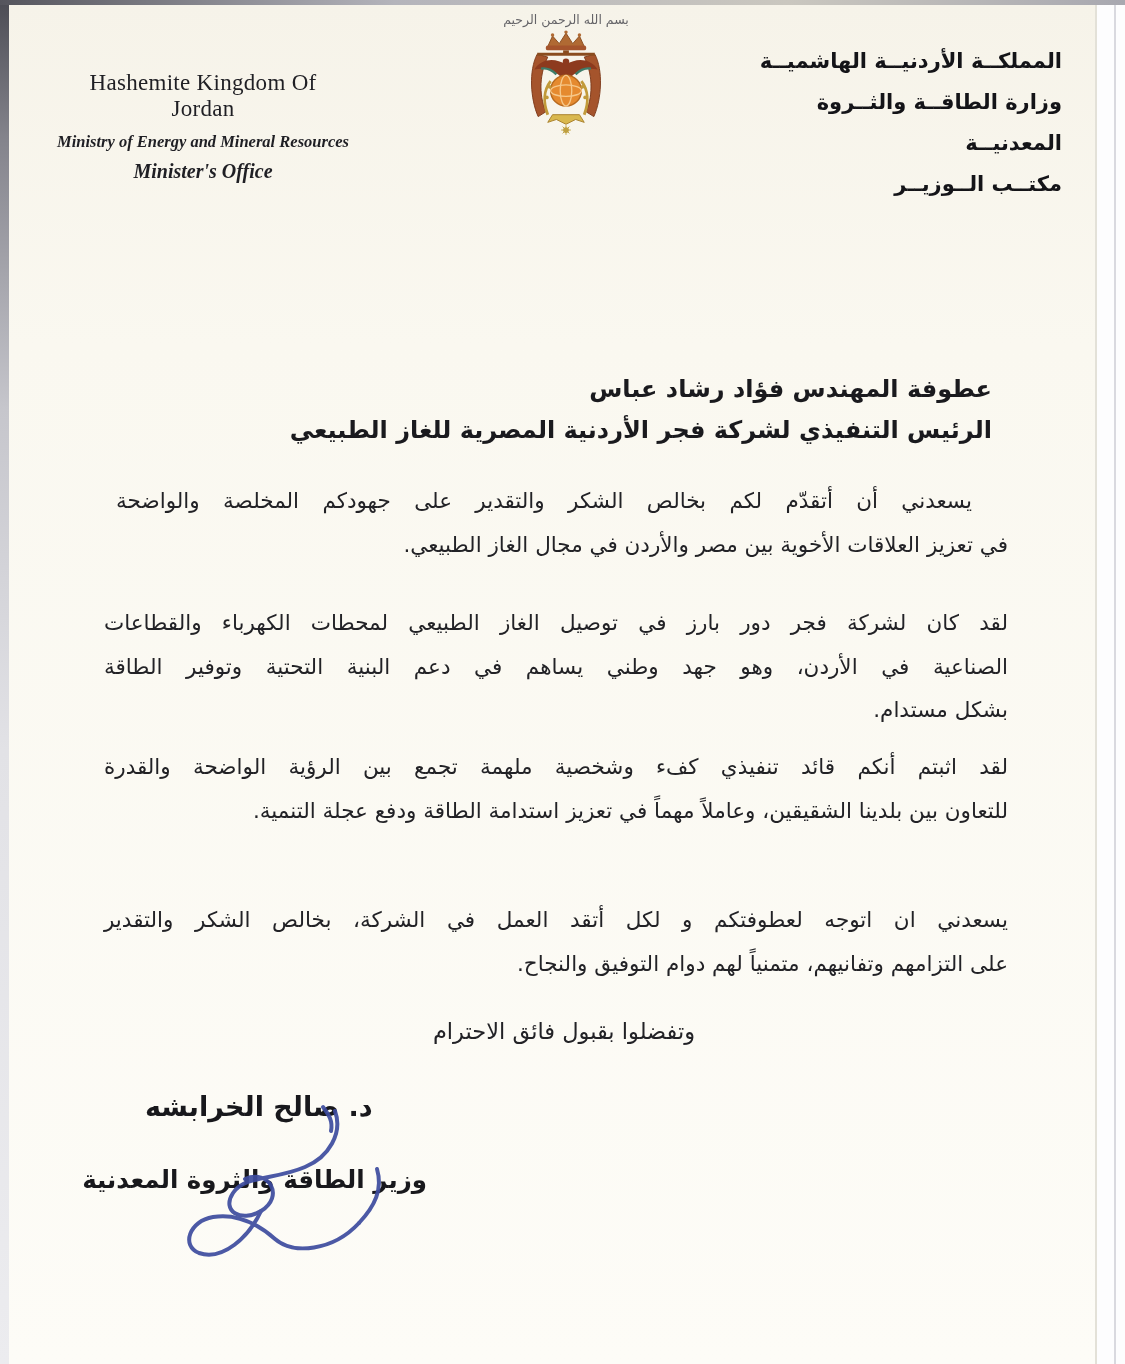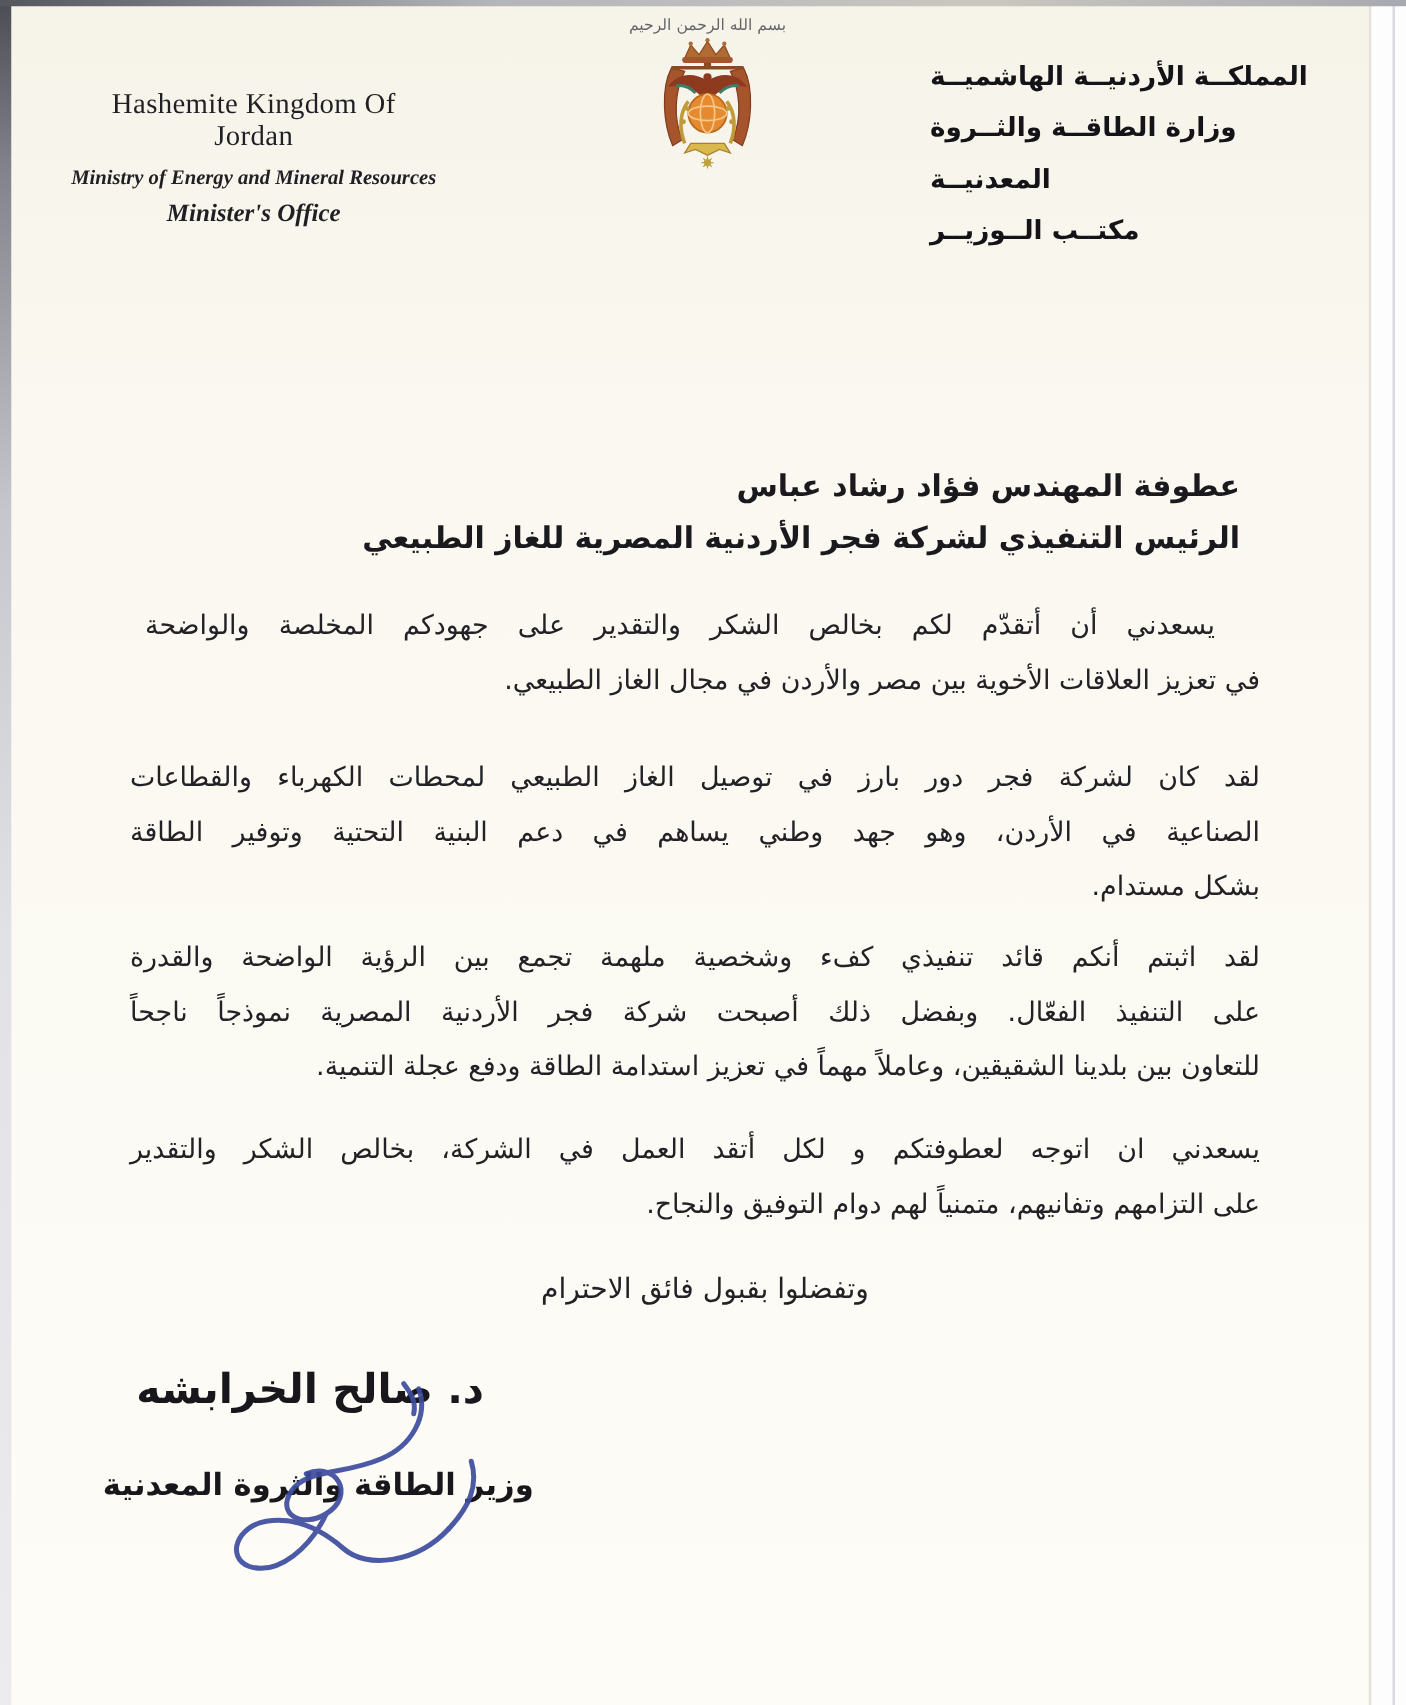--- a/index.html
+++ b/index.html
@@ -21,39 +21,39 @@
   }
   
   .lh-en{position:absolute;left:46px;top:28px;width:296px;text-align:center;
     color:#1f1f24;font-family:"Liberation Serif","DejaVu Serif",serif;}
   .lh-en .l1{font-size:23px;letter-spacing:.3px;margin-top:37px;}
   .lh-en .l2{font-size:16.5px;font-style:italic;font-weight:bold;margin-top:10px;}
   .lh-en .l3{font-size:20px;font-style:italic;font-weight:bold;margin-top:8px;}
   .lh-center{position:absolute;left:432px;top:7px;width:250px;text-align:center;}
   .bismillah{font-size:12.5px;color:#4c4c52;opacity:.85;direction:rtl;}
   .emblem{margin-top:3px;}
-  .lh-ar{position:absolute;right:34px;top:36px;width:318px;text-align:left;direction:rtl;
+  .lh-ar{position:absolute;right:34px;top:36px;width:318px;text-align:right;direction:rtl;
     font-weight:bold;font-size:21px;line-height:41px;color:#141418;}
   
   .content{position:absolute;left:95px;right:88px;top:0;height:100%;direction:rtl;color:#222226;}
   .addressee{position:absolute;top:364px;right:0;left:0;padding-left:6px;padding-right:16px;
     font-weight:bold;font-size:24px;line-height:41px;color:#1a1a1e;}
   .para{position:absolute;left:0;right:0;font-size:21.5px;line-height:43.5px;}
   .pline{text-align:justify;text-align-last:justify;}
   .pline.last{text-align:right;text-align-last:right;}
   .indent-first .pline:first-child{text-indent:36px;}
   .p1{top:474px;margin-left:12px;}
   .p2{top:596px;}
   .p3{top:740px;}
   .p4{top:893px;}
   .closing{position:absolute;top:1013px;left:16px;right:0;text-align:center;font-size:22.5px;}
   
   .signature{position:absolute;left:100px;top:1086px;width:318px;direction:rtl;text-align:left;
     font-weight:bold;color:#18181c;z-index:2;}
-  .signature .sig-name{font-size:33px;white-space:nowrap;}
+  .signature .sig-name{font-size:27px;white-space:nowrap;margin-left:36px;}
   .signature .sig-title{font-size:24.5px;margin-top:43px;white-space:nowrap;}
   .scrawl{position:absolute;left:128px;top:1098px;z-index:5;}
 </style>
 </head>
 <body>
 
 <div class="stage">
   <div class="paper">
 
     <div class="lh-en">
@@ -118,21 +118,20 @@
           <div class="pline">يسعدني أن أتقدّم لكم بخالص الشكر والتقدير على جهودكم المخلصة والواضحة</div>
           <div class="pline last">في تعزيز العلاقات الأخوية بين مصر والأردن في مجال الغاز الطبيعي.</div>
         </div>
       <div class="para p2">
           <div class="pline">لقد كان لشركة فجر دور بارز في توصيل الغاز الطبيعي لمحطات الكهرباء والقطاعات</div>
           <div class="pline">الصناعية في الأردن، وهو جهد وطني يساهم في دعم البنية التحتية وتوفير الطاقة</div>
           <div class="pline last">بشكل مستدام.</div>
         </div>
       <div class="para p3">
           <div class="pline">لقد اثبتم أنكم قائد تنفيذي كفء وشخصية ملهمة تجمع بين الرؤية الواضحة والقدرة</div>
-          <div class="pline">على التنفيذ الفعّال. وبفضل ذلك أصبحت شركة فجر الأردنية المصرية نموذجاً ناجحاً</div>
           <div class="pline last">للتعاون بين بلدينا الشقيقين، وعاملاً مهماً في تعزيز استدامة الطاقة ودفع عجلة التنمية.</div>
         </div>
       <div class="para p4">
           <div class="pline">يسعدني ان اتوجه لعطوفتكم و لكل أتقد العمل في الشركة، بخالص الشكر والتقدير</div>
           <div class="pline last">على التزامهم وتفانيهم، متمنياً لهم دوام التوفيق والنجاح.</div>
         </div>
 
       <div class="closing">وتفضلوا بقبول فائق الاحترام</div>
     </div>
 

